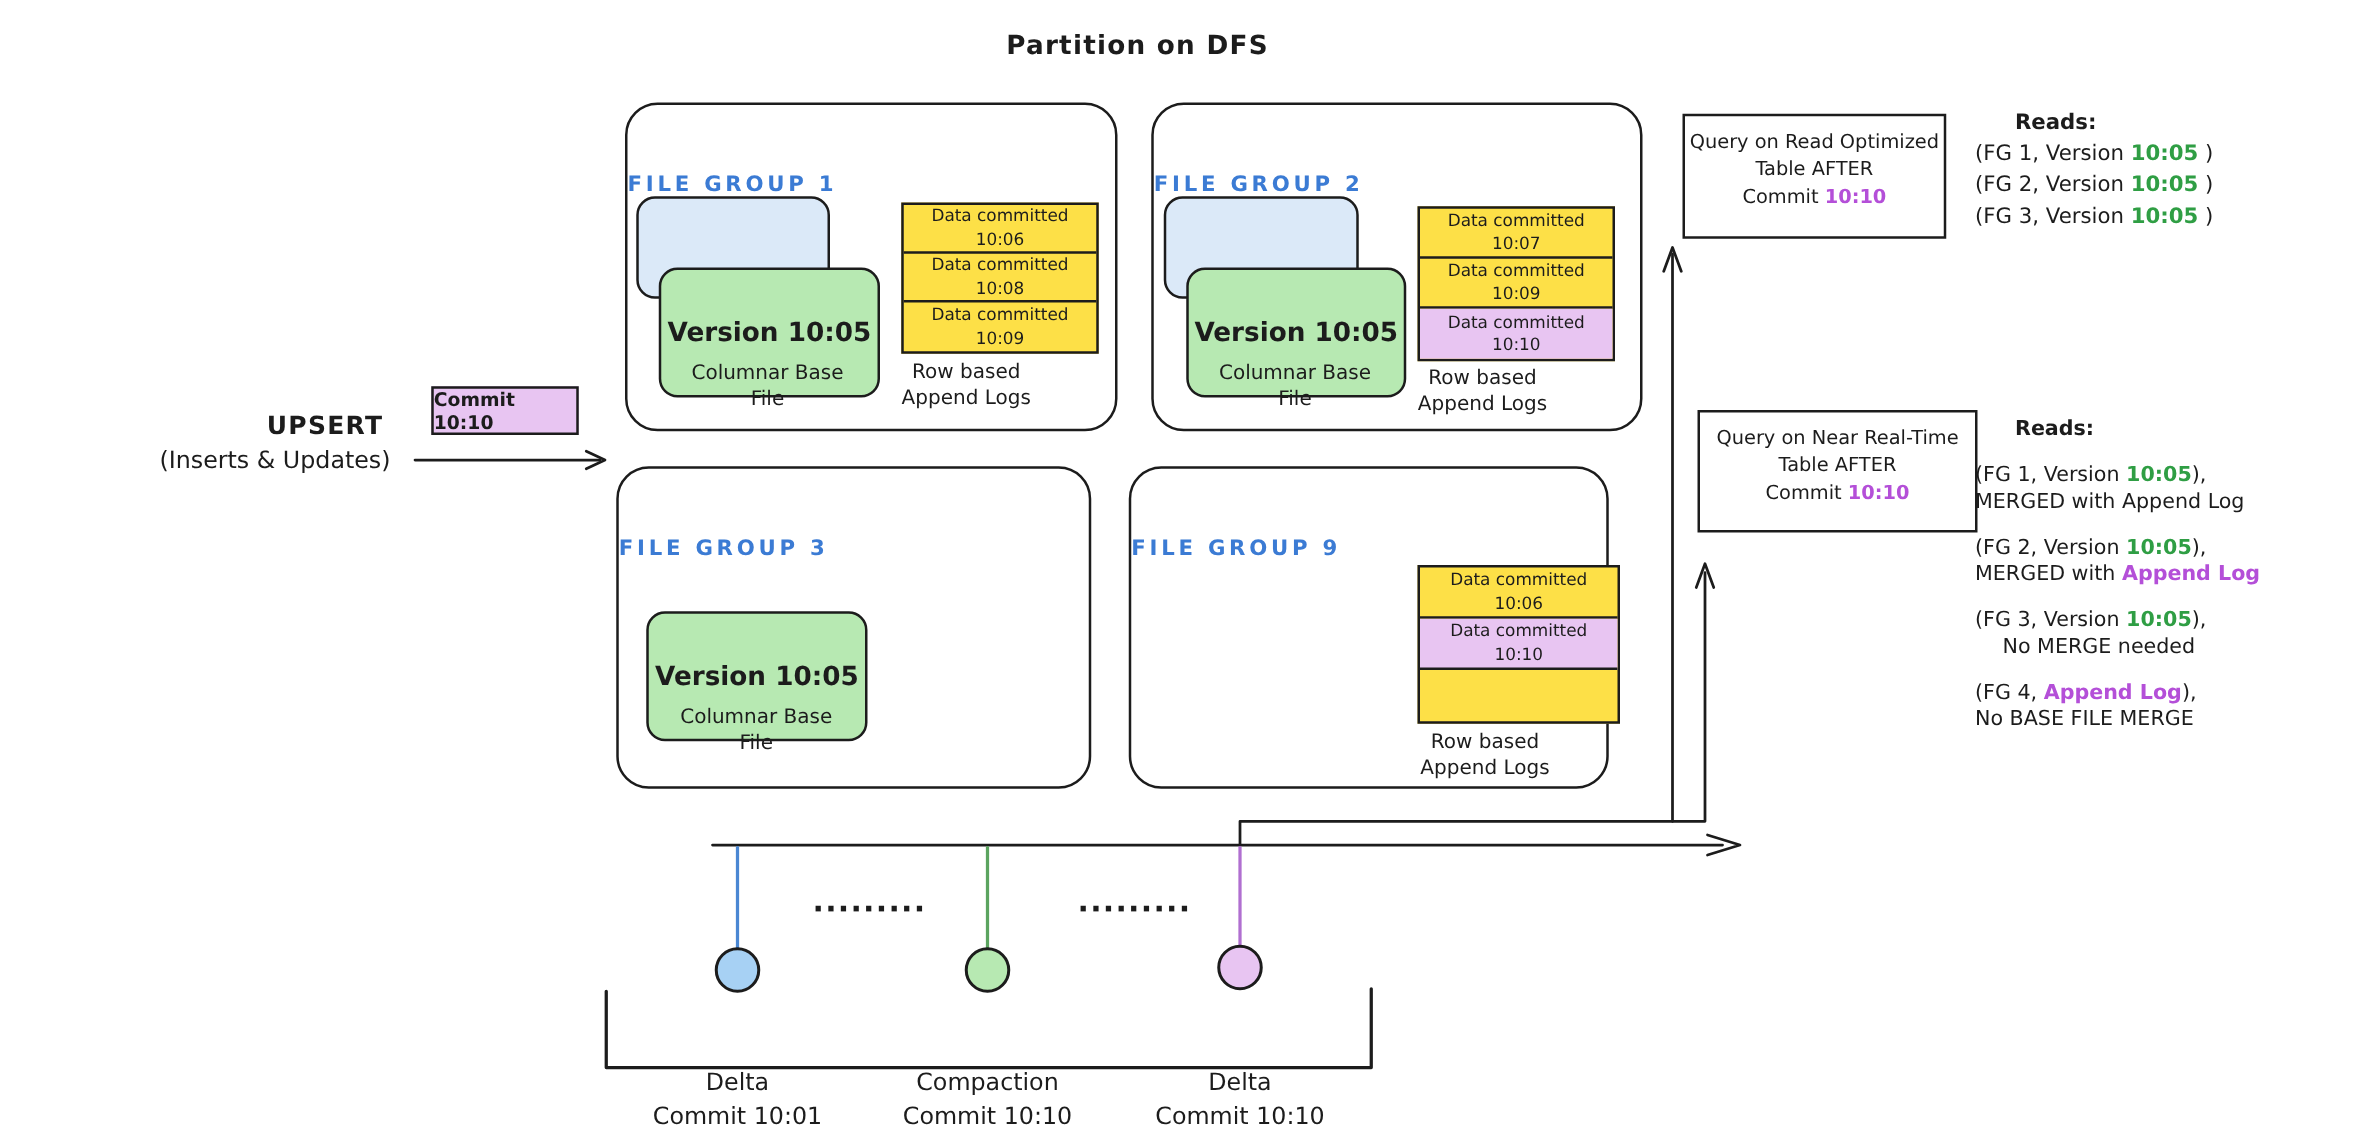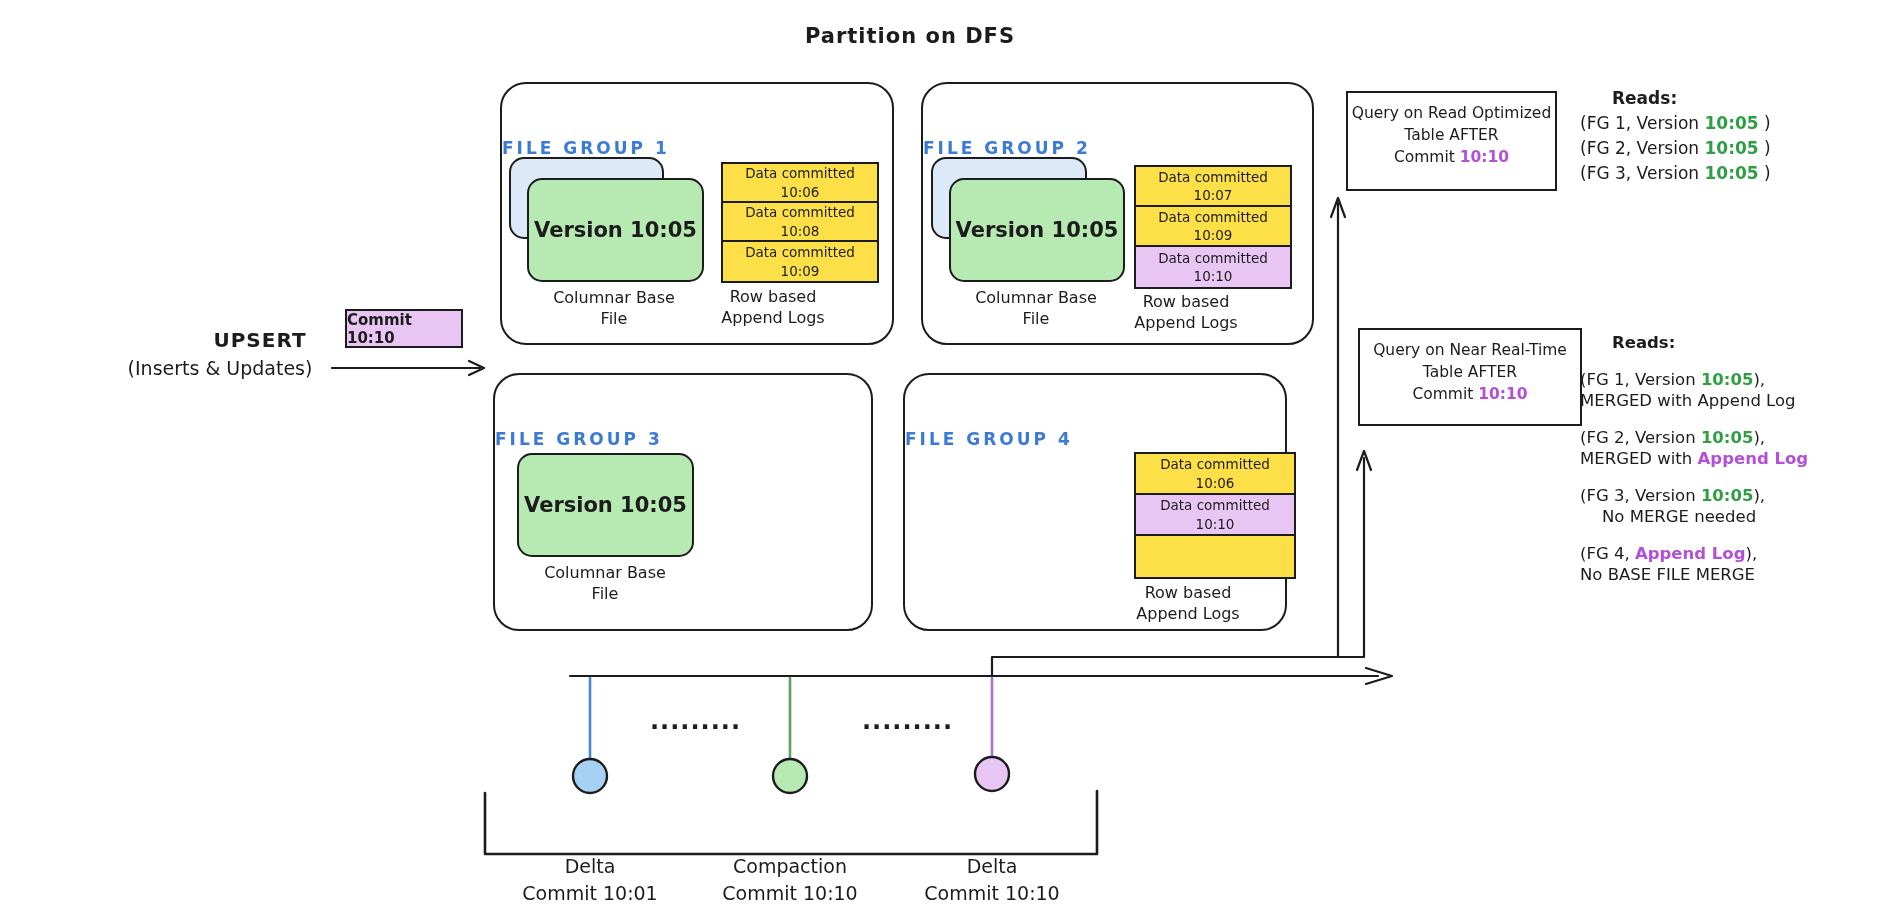--- a/index.html
+++ b/index.html
@@ -18,21 +18,21 @@
     font-family:"DejaVu Sans", sans-serif;color:var(--ink);overflow:hidden;
   }
   .abs{position:absolute;}
   .title{left:640px;top:24px;width:540px;text-align:center;font-size:21px;font-weight:700;letter-spacing:1px;}
   .fg-box{border:2.5px solid var(--ink);border-radius:26px;background:#fff;box-sizing:border-box;}
   .fg-head{position:absolute;top:10px;left:0;width:100%;color:var(--blue-head);
     font-size:17px;font-weight:700;letter-spacing:3px;margin-top:44px;}
   .card{position:absolute;border:2.5px solid var(--ink);border-radius:15px;box-sizing:border-box;}
   .stale{background:var(--blue-fill);}
   .base{background:var(--green-fill);display:flex;align-items:center;justify-content:center;
-    font-size:21px;font-weight:600;}
+    font-size:21px;font-weight:600;margin-top:36px;}
   .cap{position:absolute;text-align:center;font-size:16px;line-height:1.3;}
   .logtable{position:absolute;border:2px solid var(--ink);box-sizing:border-box;background:#fde047;margin-left:27px;}
   .log-row{display:flex;flex-direction:column;align-items:center;justify-content:center;
     border-bottom:2px solid var(--ink);font-size:13.5px;line-height:1.35;box-sizing:border-box;}
   .log-row:last-child{border-bottom:none;}
   .log-row.hl{background:var(--purple-fill);}
   .fg1 .log-row{height:39px;} .fg2 .log-row{height:40px;} .fg4 .log-row{height:41px;}
   .upsert-title{left:185px;top:328px;width:150px;text-align:center;font-size:20px;font-weight:600;letter-spacing:1px;}
   .upsert-sub{left:90px;top:357px;width:260px;text-align:center;font-size:19px;}
   .commit-chip{left:345px;top:309px;width:118px;height:39px;background:var(--purple-fill);
@@ -155,21 +155,21 @@
     <div class="card base" style="left:22px;top:78px;width:177px;height:104px;">
       <span>Version 10:05</span>
     </div>
     <div class="cap" style="left:1px;top:188px;width:218px;">
       <div>Columnar Base</div>
       <div>File</div>
     </div>
   </div>
 
   <div class="abs fg-box fg4" style="left:903px;top:373px;width:384px;height:258px;">
-    <div class="fg-head">FILE GROUP 4</div>
+    <div class="fg-head">FILE GROUP 9</div>
     <div class="logtable" style="left:202px;top:77px;width:162px;">
       <div class="log-row">
         <span>Data committed</span>
         <span>10:06</span>
       </div>
       <div class="log-row hl">
         <span>Data committed</span>
         <span>10:10</span>
       </div>
       <div class="log-row">

